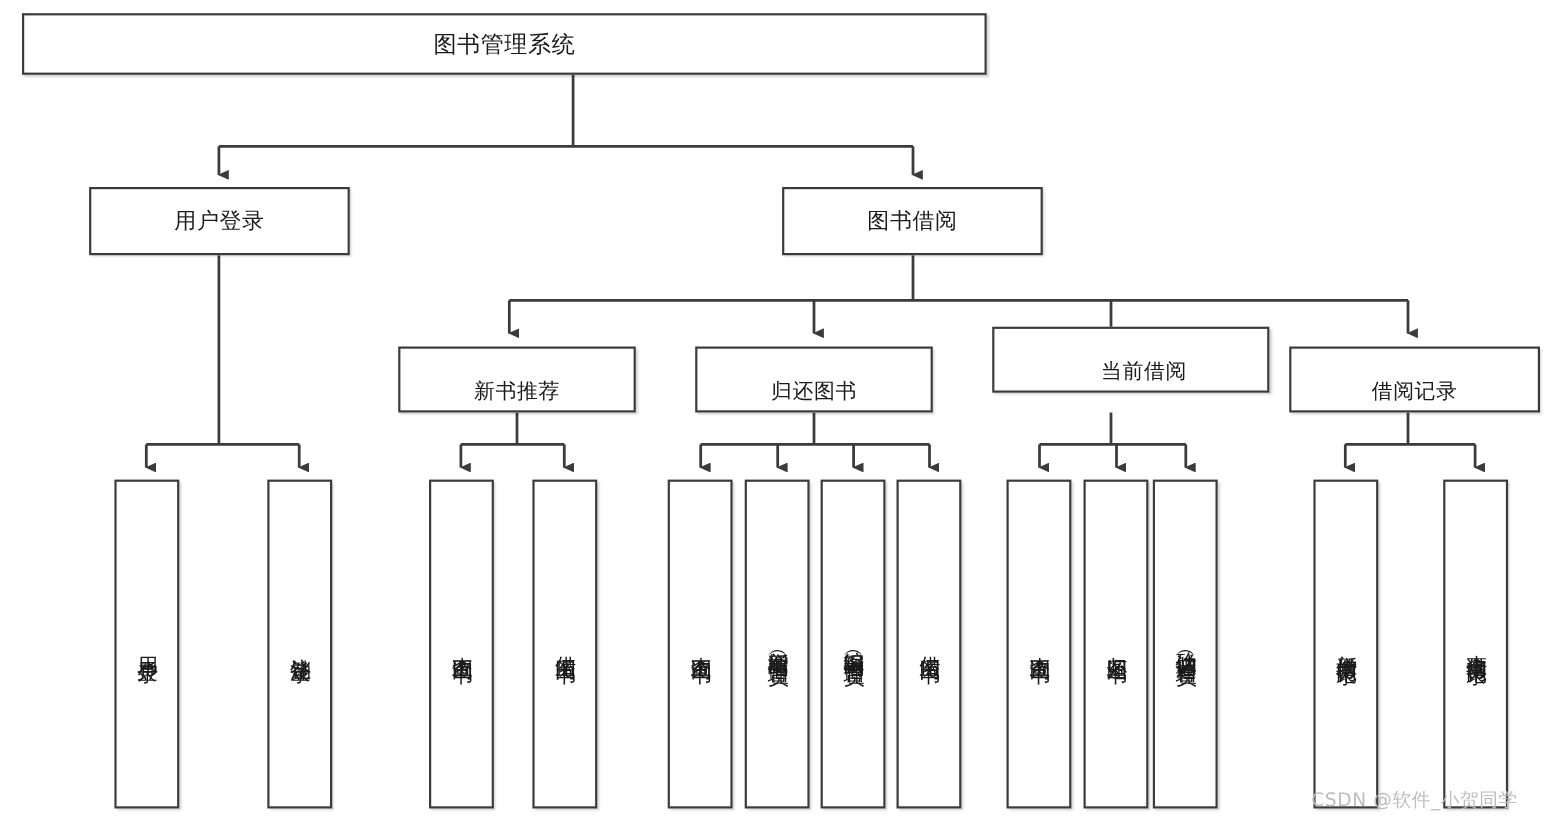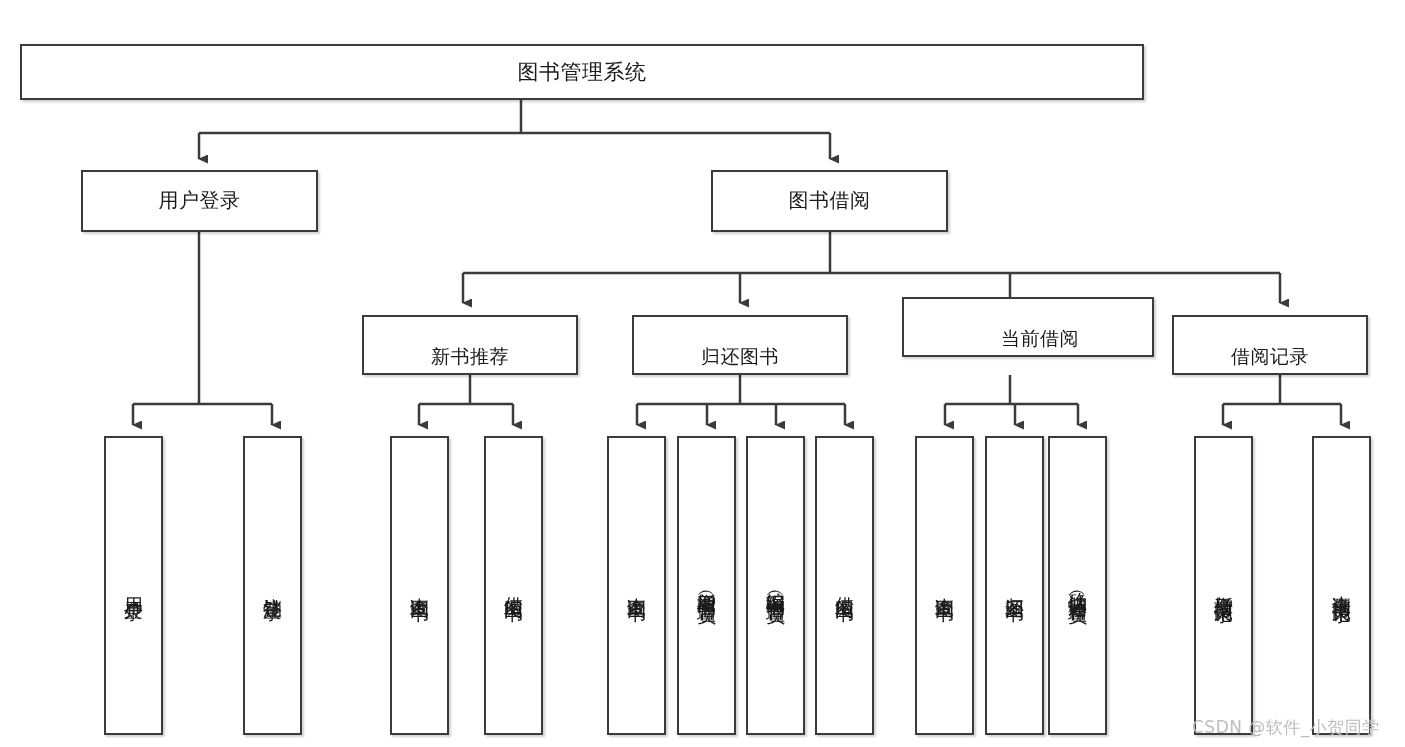--- a/index.html
+++ b/index.html
@@ -114,41 +114,41 @@
       <path d="M1015,404 L1015,425" marker-end="url(#arrowhead)"></path>
       <path d="M1078,404 L1078,425" marker-end="url(#arrowhead)"></path>
 
       <path d="M1280,375 L1280,404"></path>
       <path d="M1223,404 L1341,404"></path>
       <path d="M1223,404 L1223,425" marker-end="url(#arrowhead)"></path>
       <path d="M1341,404 L1341,425" marker-end="url(#arrowhead)"></path>
     </g>
   </svg>
 
-  <div class="node root" style="left:20px; top:12px; width:1124px; height:56px;margin-top:32px;">
+  <div class="node root" style="left:20px; top:12px; width:877px; height:56px;">
     <span class="label">图书管理系统</span>
   </div>
 
   <div class="node level1" style="left:81px; top:170px; width:237px; height:62px;">
     <span class="label">用户登录</span>
   </div>
   <div class="node level1" style="left:711px; top:170px; width:237px; height:62px;">
     <span class="label">图书借阅</span>
   </div>
 
   <div class="node level2" style="left:362px; top:315px; width:216px; height:60px;">
     <span class="label">新书推荐</span>
   </div>
   <div class="node level2" style="left:632px; top:315px; width:216px; height:60px;">
     <span class="label">归还图书</span>
   </div>
   <div class="node level2" style="left:902px; top:297px; width:252px; height:60px;padding-left:24px;">
     <span class="label">当前借阅</span>
   </div>
-  <div class="node level2" style="left:1172px; top:315px; width:196px; height:60px;">
+  <div class="node level2" style="left:1172px; top:315px; width:228px; height:60px;">
     <span class="label">借阅记录</span>
   </div>
 
   <div class="node leaf" style="left:104px; top:436px; width:59px; height:299px;">
     <span class="label">用户登录</span>
   </div>
   <div class="node leaf" style="left:243px; top:436px; width:59px; height:299px;">
     <span class="label">注销登录</span>
   </div>
 

